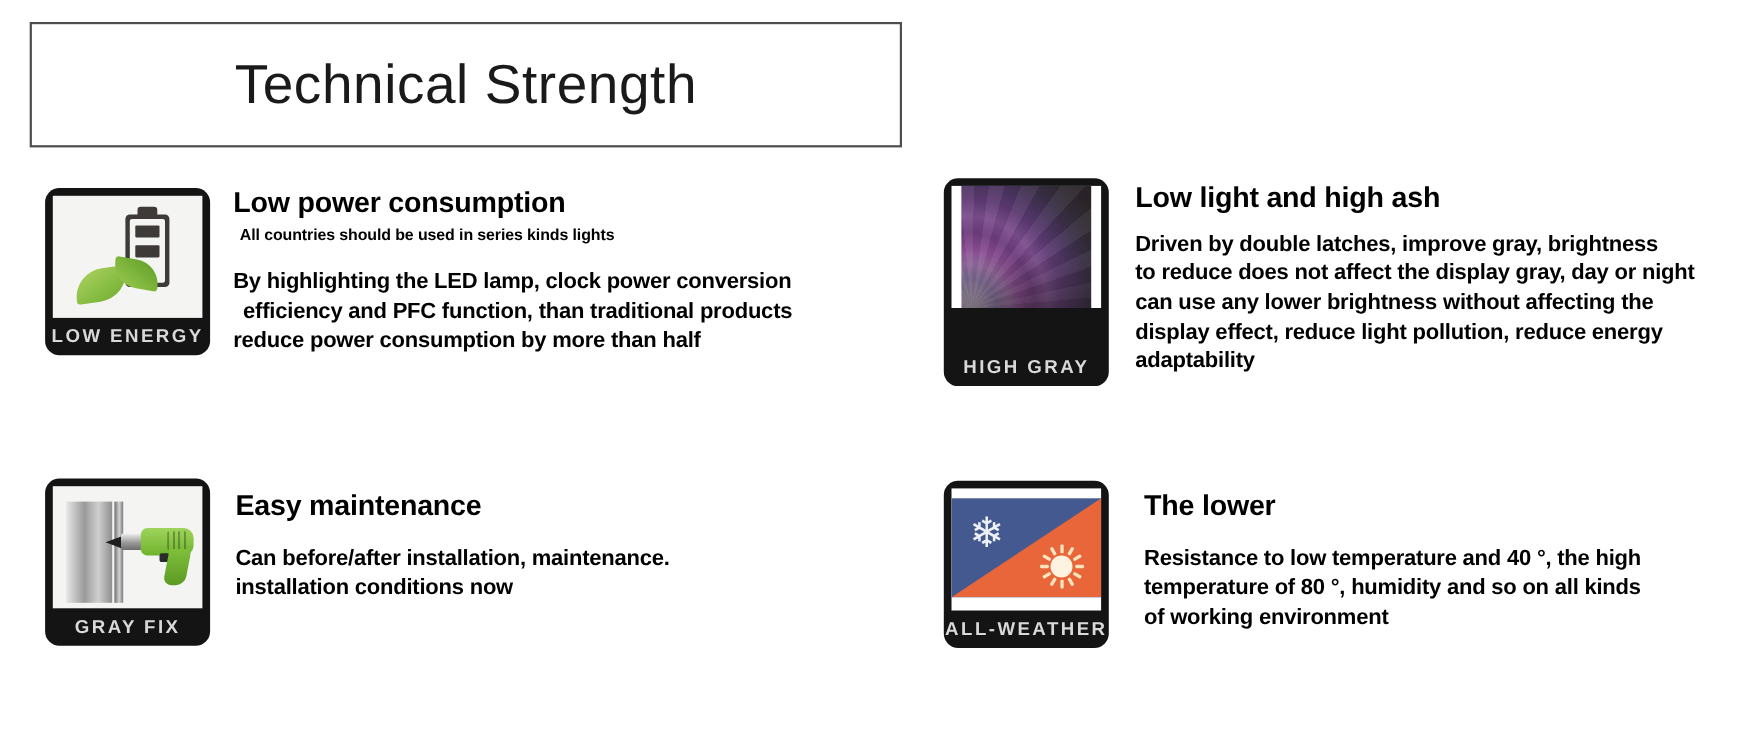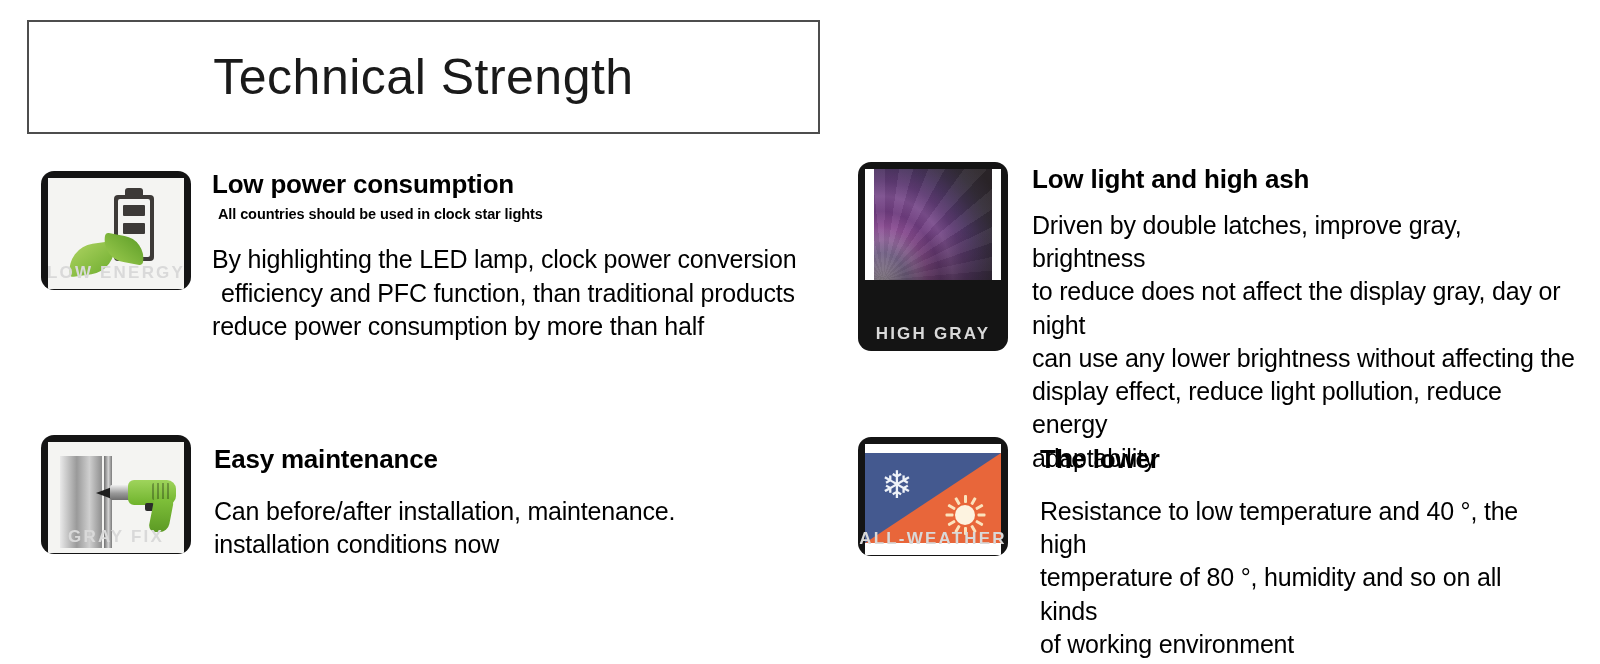--- a/index.html
+++ b/index.html
@@ -49,21 +49,21 @@
   .feature.f1 { left: 41px;  top: 171px; }
   .feature.f2 { left: 858px; top: 162px; }
   .feature.f3 { left: 41px;  top: 435px; }
   .feature.f4 { left: 858px; top: 437px; }
 
   .icon-box {
     position: absolute;
     left: 0;
     top: 0;
     width: 150px;
-    height: 119px;
+    height: 152px;
     background: #141414;
     border-radius: 13px;
     box-sizing: border-box;
     padding: 7px 7px 0 7px;
     overflow: hidden;
   }
   .icon-box.tall { height: 189px; }
 
   .icon-art {
     position: relative;
@@ -311,22 +311,22 @@
     letter-spacing: -0.2px;
   }
   .feat-sub {
     font-size: 14.5px;
     font-weight: 700;
     line-height: 1.2;
     margin: 6px 0 0 6px;
     letter-spacing: -0.1px;
   }
   .feat-body {
-    font-size: 25px;
-    font-weight: 400;
+    font-size: 20px;
+    font-weight: 700;
     line-height: 1.33;
     margin: 20px 0 0 0;
     letter-spacing: -0.2px;
   }
   .feat-body.tight { margin-top: 14px; }
   .body-line { display: block; }
   .body-line.ind { padding-left: 9px; }
 </style>
 </head>
 <body>
@@ -345,21 +345,21 @@
       <div class="bat-bar b2"></div>
       <div class="leaf-stem"></div>
       <div class="leaf l1"></div>
       <div class="leaf l2"></div>
     </div>
     <div class="icon-caption">LOW ENERGY</div>
   </div>
 </div>
 <div class="txt t1">
   <h2 class="feat-title">Low power consumption</h2>
-  <p class="feat-sub">All countries should be used in clock star lights</p>
+  <p class="feat-sub">All countries should be used in series kinds lights</p>
   <p class="feat-body">
     <span class="body-line">By highlighting the LED lamp, clock power conversion</span>
     <span class="body-line ind">efficiency and PFC function, than traditional products</span>
     <span class="body-line">reduce power consumption by more than half</span>
   </p>
 </div>
 
 <div class="feature f2">
   <div class="icon-box tall">
     <div class="icon-art gray-art">

